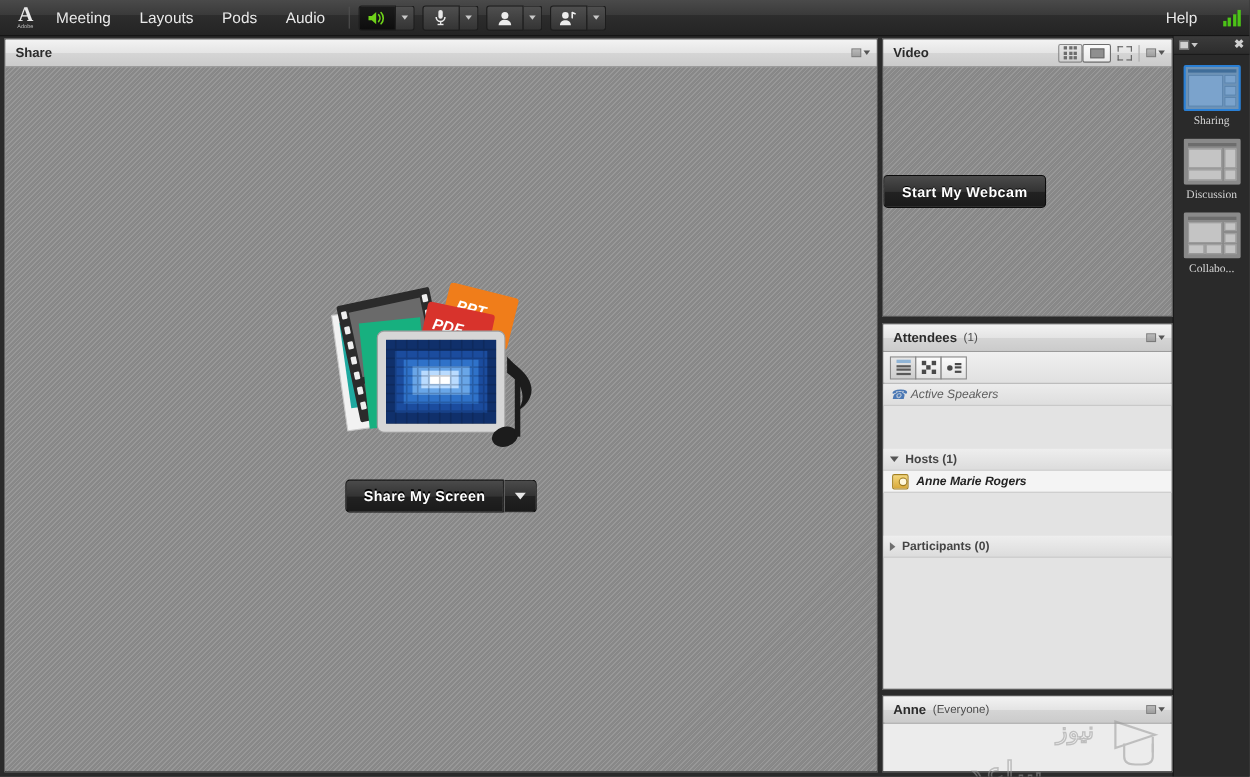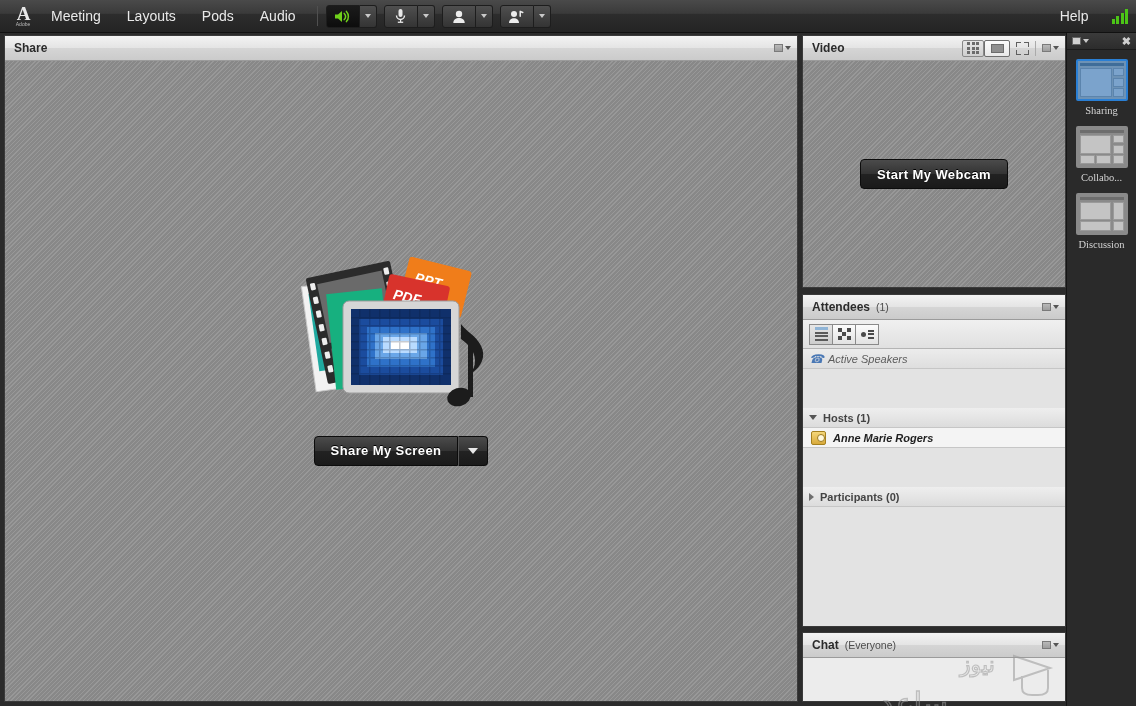--- a/index.html
+++ b/index.html
@@ -182,21 +182,21 @@
   .grid9 { display: grid; grid-template-columns: repeat(3,3px); gap: 1.5px; }
   .grid9 span { width: 3px; height: 3px; background: #6c6c6c; display: block; }
   .screen-ico { width: 13px; height: 9px; background: #8f8f8f; border: 1px solid #6c6c6c; }
   .fs-ico { width: 13px; height: 13px; position: relative; }
   .fs-ico i { position: absolute; width: 5px; height: 5px; border: 1.6px solid #5f5f5f; }
   .fs-ico i:nth-child(1){ left:0; top:0; border-right:none; border-bottom:none; }
   .fs-ico i:nth-child(2){ right:0; top:0; border-left:none; border-bottom:none; }
   .fs-ico i:nth-child(3){ left:0; bottom:0; border-right:none; border-top:none; }
   .fs-ico i:nth-child(4){ right:0; bottom:0; border-left:none; border-top:none; }
   .vsep { width: 1px; height: 15px; background: #aaa; }
-  #video-body { display: flex; align-items: center; justify-content: center; }
+  #video-body { display: flex; align-items: center; }
 
   
   #attendees-pod { left: 802px; top: 294px; width: 264px; height: 333px; }
   .att-toolbar {
     height: 29px; flex: none; display: flex; align-items: center; gap: 0;
     padding: 0 6px; background: linear-gradient(to bottom,#f0f0f0,#e0e0e0);
     border-bottom: 1px solid #b4b4b4;
   }
   .att-btn {
     width: 24px; height: 21px; border: 1px solid #8a8a8a;
@@ -362,50 +362,50 @@
         </div>
         <div class="layout-label">Sharing</div>
       </div>
 
       <div class="layout-item">
         <div class="thumb">
           <div class="topbar"></div>
           <div class="trow">
             <div style="flex:3;display:flex;flex-direction:column;gap:1.5px">
               <div class="cell" style="flex:2"></div>
+              <div class="cell" style="flex:1"></div>
+            </div>
+            <div style="flex:1;display:flex;flex-direction:column;gap:1.5px">
+              <div class="cell" style="flex:2"></div>
+              <div class="cell" style="flex:1"></div>
+            </div>
+          </div>
+        </div>
+        <div class="layout-label">Discussion</div>
+      </div>
+
+      <div class="layout-item">
+        <div class="thumb">
+          <div class="topbar"></div>
+          <div class="trow">
+            <div style="flex:3;display:flex;flex-direction:column;gap:1.5px">
+              <div class="cell" style="flex:2"></div>
               <div style="flex:1;display:flex;gap:1.5px">
                 <div class="cell" style="flex:1"></div>
                 <div class="cell" style="flex:1"></div>
               </div>
             </div>
             <div style="flex:1;display:flex;flex-direction:column;gap:1.5px">
               <div class="cell" style="flex:1"></div>
               <div class="cell" style="flex:1"></div>
               <div class="cell" style="flex:1"></div>
             </div>
           </div>
         </div>
         <div class="layout-label">Collabo...</div>
-      </div>
-
-      <div class="layout-item">
-        <div class="thumb">
-          <div class="topbar"></div>
-          <div class="trow">
-            <div style="flex:3;display:flex;flex-direction:column;gap:1.5px">
-              <div class="cell" style="flex:2"></div>
-              <div class="cell" style="flex:1"></div>
-            </div>
-            <div style="flex:1;display:flex;flex-direction:column;gap:1.5px">
-              <div class="cell" style="flex:2"></div>
-              <div class="cell" style="flex:1"></div>
-            </div>
-          </div>
-        </div>
-        <div class="layout-label">Discussion</div>
       </div>
     </div>
   </div>
 
   <div class="pod" id="share-pod">
     <div class="pod-title">
       <span class="t">Share</span>
       <span class="pod-tools">
         <span class="pod-menu-ico">
           <span class="sq"></span>
@@ -601,21 +601,21 @@
       </div>
       <div class="att-row group">
         <span class="tri-r"></span>
         <span>Participants (0)</span>
       </div>
     </div>
   </div>
 
   <div class="pod" id="chat-pod">
     <div class="pod-title">
-      <span class="t">Chat</span>
+      <span class="t">Anne</span>
       <span class="sub">(Everyone)</span>
       <span class="pod-tools">
         <span class="pod-menu-ico">
           <span class="sq"></span>
             <span class="caret-dark"></span>
         </span>
       </span>
     </div>
     <div class="pod-body" id="chat-body"></div>
   </div>

